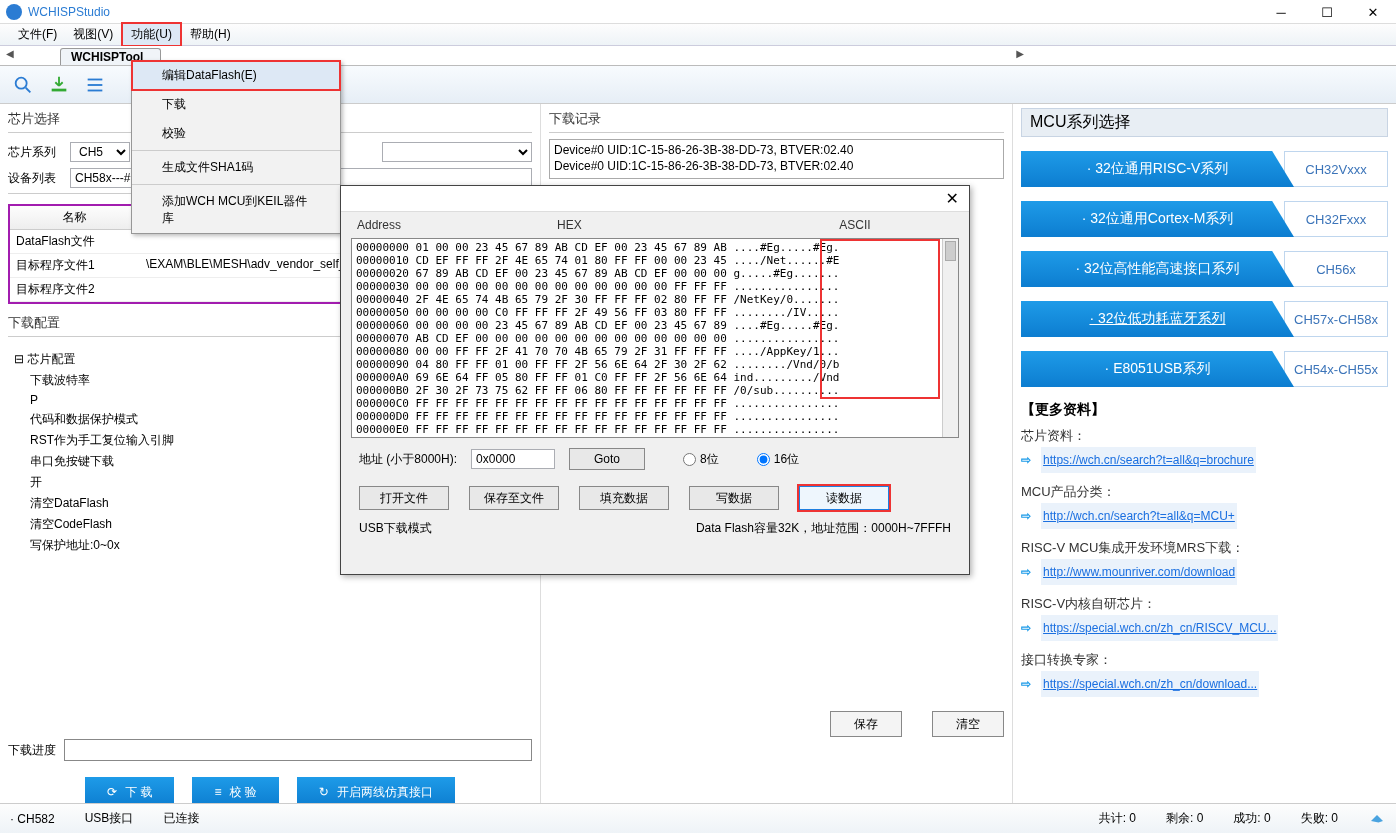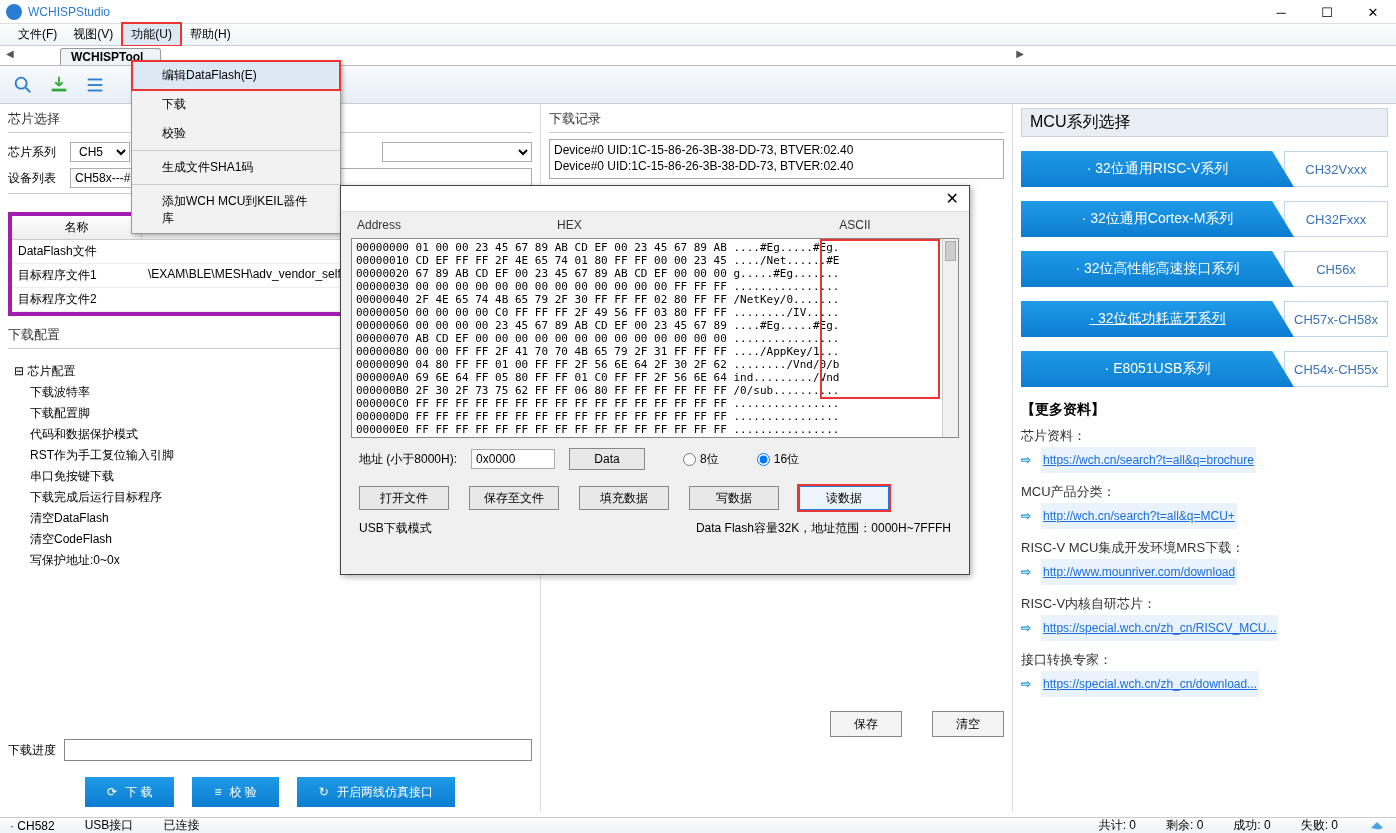--- a/index.html
+++ b/index.html
@@ -21,21 +21,21 @@
 .tbtn svg{width:22px;height:22px;}
 .main { display:flex; height:calc(100% - 24px - 22px - 20px - 38px - 22px); }
 .leftpane { width:540px; padding:4px 8px; display:flex; flex-direction:column; }
 .midpane { width:472px; padding:4px 8px; border-left:1px solid #ddd; }
 .rightpane { flex:1; border-left:1px solid #ddd; padding:4px 8px; overflow:hidden;}
 .group-title { font-size:13px; color:#333; padding:2px 0; }
 .hr{height:1px; background:#ccc; margin:2px 0 6px;}
 .row { display:flex; align-items:center; gap:6px; margin:3px 0; }
 .lbl { width:56px; }
 select,input[type=text]{ border:1px solid #abadb3; height:20px; padding:0 4px; background:#fff;}
-.filetable { border:4px solid #a21caf; margin-top:12px;}
+.filetable { border:2px solid #a21caf; margin-top:4px;}
 .filetable .hdr{display:flex; background:linear-gradient(#fdfdfd,#eee); border-bottom:1px solid #ccc;}
 .filetable .hdr div{padding:3px 6px; border-right:1px solid #ccc; text-align:center;}
 .filetable .r{display:flex; border-bottom:1px solid #eee;}
 .filetable .r div{padding:3px 6px; white-space:nowrap; overflow:hidden;}
 .cfg { margin-top:6px; }
 .cfg .item{display:flex; padding:2px 0 2px 22px;}
 .cfg .item span:first-child{flex:1;}
 .tree-root{padding:2px 0 2px 6px;}
 .bigbtn { height:30px; background:linear-gradient(#1e9be8,#0c7dd0); color:#fff; border:none; padding:0 22px; display:inline-flex; align-items:center; gap:8px; font-size:13px;}
 .logbox { border:1px solid #aaa; height:40px; overflow:hidden; font-size:12px; padding:2px 4px; line-height:16px;}
@@ -44,21 +44,21 @@
 .rt-title{ background:#e8eef4; border:1px solid #c8d4e3; padding:3px 8px; font-size:16px;}
 .mcu-item{display:flex; margin:14px 0; height:36px; align-items:stretch;}
 .mcu-left{ flex:1; background:linear-gradient(#1e9be8,#0c7dd0); color:#fff; display:flex; align-items:center; justify-content:center; font-size:14px; position:relative; clip-path:polygon(0 0,92% 0,100% 100%,0 100%);}
 .mcu-left.sel{ text-decoration:underline;}
 .mcu-right{ width:104px; border:1px solid #bfd6ee; display:flex; align-items:center; justify-content:center; color:#3b74b9; font-size:13px; margin-left:-10px; background:#fff;}
 .more h4{font-size:14px; margin:14px 0 8px;}
 .more .lnk{display:flex; align-items:center; gap:10px; margin:2px 0 10px;}
 .more .lnk a{color:#1a6fe0; text-decoration:underline; background:#eaf2fb; padding:6px 2px;}
 .more .lbl2{font-size:13px; color:#333; margin-top:6px;}
 .arrow-ico{color:#1e9be8; font-weight:bold;}
-.statusbar{position:absolute; bottom:0; left:0; right:0; height:16px; background:linear-gradient(#fdfdfd,#eef3f7); border-top:1px solid #ccc; display:flex; align-items:center; padding:0 10px; gap:30px;}
+.statusbar{position:absolute; bottom:0; left:0; right:0; height:30px; background:linear-gradient(#fdfdfd,#eef3f7); border-top:1px solid #ccc; display:flex; align-items:center; padding:0 10px; gap:30px;}
 .statusbar .sp{flex:1;}
 
 .dropdown{ position:absolute; left:131px; top:60px; width:210px; background:#f2f2f2; border:1px solid #979797; box-shadow:2px 2px 4px rgba(0,0,0,.25); z-index:50;}
 .dropdown .mi{ padding:6px 30px; }
 .dropdown .mi.hl{ background:#dde8f5; border:2px solid #e33; margin:-1px; padding:5px 29px;}
 .dropdown hr{border:none; border-top:1px solid #ccc; margin:2px 0;}
 
 .dialog{ position:absolute; left:340px; top:185px; width:630px; height:390px; background:#f0f0f0; border:1px solid #444; z-index:60; box-shadow:2px 2px 6px rgba(0,0,0,.3);}
 .dialog .dtitle{height:26px; background:#fff; display:flex; justify-content:flex-end; align-items:center; padding:0 10px; border-bottom:1px solid #ddd;}
 .dialog .dtitle span{font-size:16px; font-weight:normal; cursor:pointer;}
@@ -167,37 +167,35 @@
 
     <div class="group-title" style="margin-top:8px">下载配置</div>
     <div class="hr"></div>
     <div class="cfg">
       <div class="tree-root">⊟ <span>芯片配置</span></div>
       <div class="item">
           <span>下载波特率</span>
           <span>1</span>
         </div>
       <div class="item">
-          <span>下载配置脚</span>
           <span>P</span>
         </div>
       <div class="item">
           <span>代码和数据保护模式</span>
           <span>开</span>
         </div>
       <div class="item">
           <span>RST作为手工复位输入引脚</span>
           <span>开</span>
         </div>
       <div class="item">
           <span>串口免按键下载</span>
           <span>开</span>
         </div>
       <div class="item">
-          <span>下载完成后运行目标程序</span>
           <span>开</span>
         </div>
       <div class="item">
           <span>清空DataFlash</span>
           <span>开</span>
         </div>
       <div class="item">
           <span>清空CodeFlash</span>
           <span>开</span>
         </div>
@@ -347,21 +345,21 @@
 000000E0 FF FF FF FF FF FF FF FF FF FF FF FF FF FF FF FF ................
 000000F0 FF FF FF FF FF FF FF FF FF FF FF FF FF FF FF FF ................</pre>
     <div class="asciibox"></div>
     <div class="scrollbar">
         <div class="th"></div>
       </div>
   </div>
   <div class="drow">
     <span>地址 (小于8000H):</span>
     <input type="text" value="0x0000" style="">
-    <button>Data</button>
+    <button>Goto</button>
     <label class="radio">
         <input type="radio" name="w" style=""> 
         <span>8位</span>
       </label>
     <label class="radio">
         <input type="radio" name="w" checked="" style=""> 
         <span>16位</span>
       </label>
   </div>
   <div class="dbtns">

